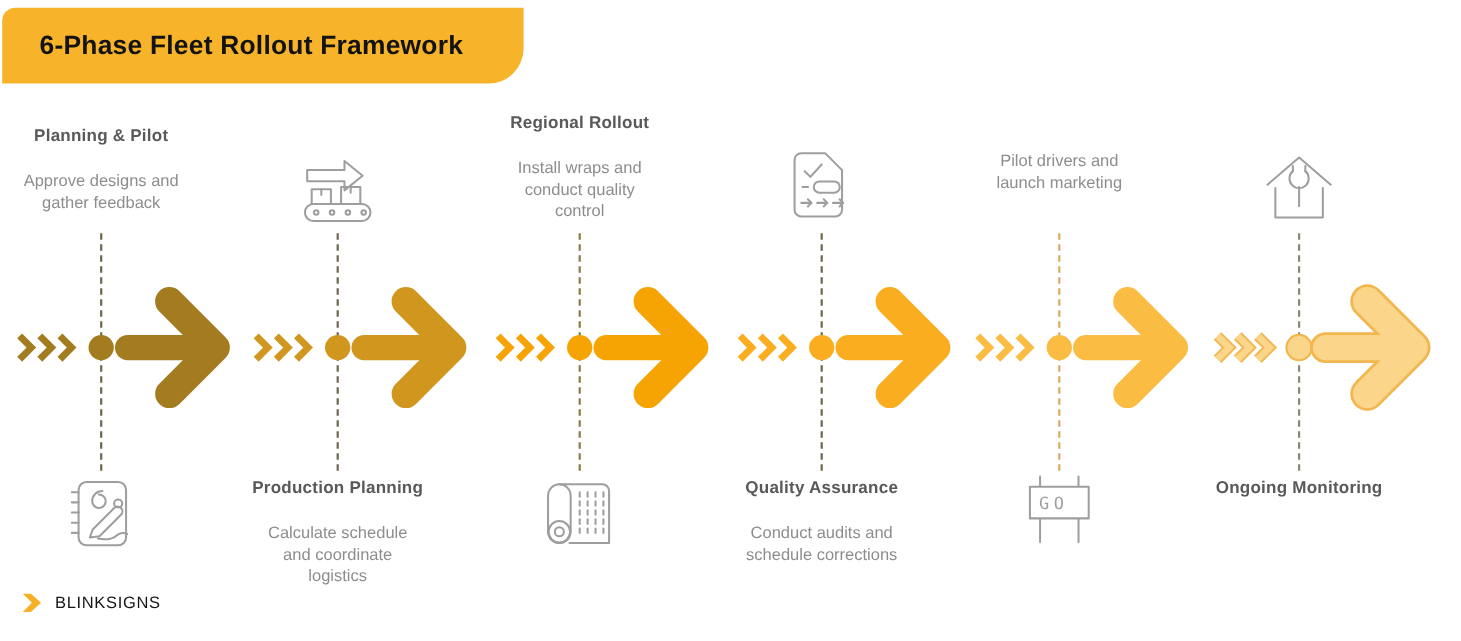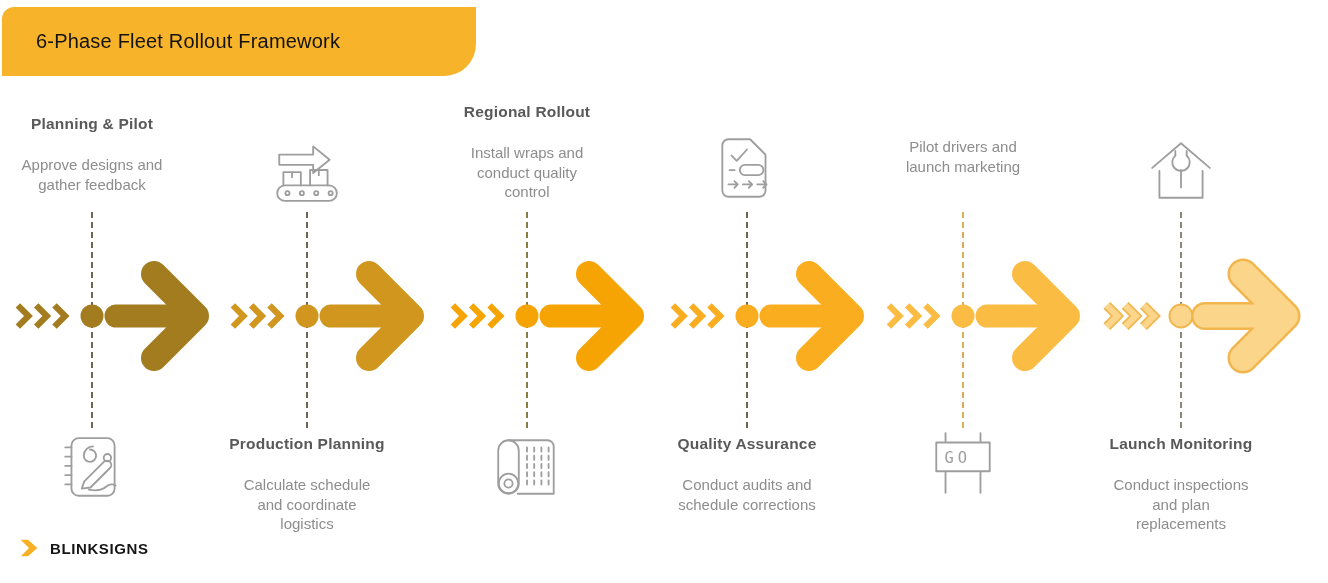--- a/index.html
+++ b/index.html
@@ -3,42 +3,42 @@
 <meta charset="utf-8">
 <title>Diagram</title>
 <style>
   html,body{margin:0;padding:0;background:#fff;}
   body{font-family:"Liberation Sans","DejaVu Sans",sans-serif;}
   .canvas{position:relative;width:1328px;height:583px;background:#fff;overflow:hidden;}
 
   
   .banner{position:absolute;left:2px;top:7px;width:474px;height:69px;
     border-radius:12px 0 32px 0;display:flex;align-items:center;}
-  .banner h1{margin:0 0 0 34px;font-size:20px;font-weight:400;color:#131313;letter-spacing:.2px;}
+  .banner h1{margin:0 0 0 34px;font-size:24px;font-weight:700;color:#131313;letter-spacing:.2px;}
 
   
   .phase{position:absolute;top:0;width:220px;height:583px;}
   .dash-line{position:absolute;left:50%;top:212px;height:216px;width:0;
     border-left:2px dashed var(--dash,#777);transform:translateX(-1px);}
 
   .txt{position:absolute;left:0;width:100%;text-align:center;}
   .txt .t{font-size:15.5px;font-weight:700;color:#595959;letter-spacing:.2px;}
   .txt .d{font-size:15px;color:#8d8d8d;line-height:19.5px;margin:22px auto 0;}
 
   .phase-icon{position:absolute;left:50%;transform:translateX(-50%);color:#9e9e9e;}
   .phase-icon svg{display:block;overflow:visible;}
 
   .arrow-group{position:absolute;left:0;top:0;width:100%;height:100%;color:var(--arrow,#caa);}
   .chevrons{position:absolute;left:calc(50% - 78px);top:302px;overflow:visible;}
   .dot{position:absolute;left:calc(50% - 13px);top:303px;overflow:visible;}
   .big-arrow{position:absolute;left:calc(50% + 15px);top:260px;overflow:visible;}
 
   
   .logo{position:absolute;left:18px;top:537px;display:flex;align-items:center;gap:10px;}
-  .logo .word{font-size:15px;font-weight:700;color:#151515;letter-spacing:.6px;}
+  .logo .word{font-size:15px;font-weight:400;color:#151515;letter-spacing:.6px;}
 </style>
 </head>
 <body style="--brand: #F7AF24;">
 
 <div class="canvas">
 
   <div class="banner" style="background: rgb(247, 179, 42);">
     <h1>6-Phase Fleet Rollout Framework</h1>
   </div>
 
@@ -272,22 +272,21 @@
     <div class="phase-icon" style="top:134px">
       <svg width="74" height="74" viewBox="0 0 72 72" fill="none" stroke="currentColor" stroke-width="1.8" stroke-linecap="round" stroke-linejoin="round">
         <path d="M8 33L36 9l28 24"></path>
         <path d="M15 36v26h42V36"></path>
         <path d="M30.5 21a8.5 8.5 0 1 0 11 0"></path>
         <path d="M30.5 21v-4.5M41.5 21v-4.5"></path>
         <path d="M36 35v17"></path>
       </svg>
     </div>
     <div class="txt" style="top:435px">
-      <div class="t">Launch Monitoring</div>
-      <div class="d" style="width:148px">Conduct inspections and plan replacements</div>
+      <div class="t">Ongoing Monitoring</div>
     </div>
     <div class="arrow-group">
       <svg class="chevrons" width="54" height="28" viewBox="0 0 56 28" fill="none">
         <g stroke="var(--arrow-outline, transparent)" stroke-width="10">
             <path d="M4 3l11 11L4 25"></path>
             <path d="M23 3l11 11L23 25"></path>
             <path d="M42 3l11 11L42 25"></path>
           </g>
         <g stroke="currentColor" stroke-width="6.5">
             <path d="M4 3l11 11L4 25"></path>

